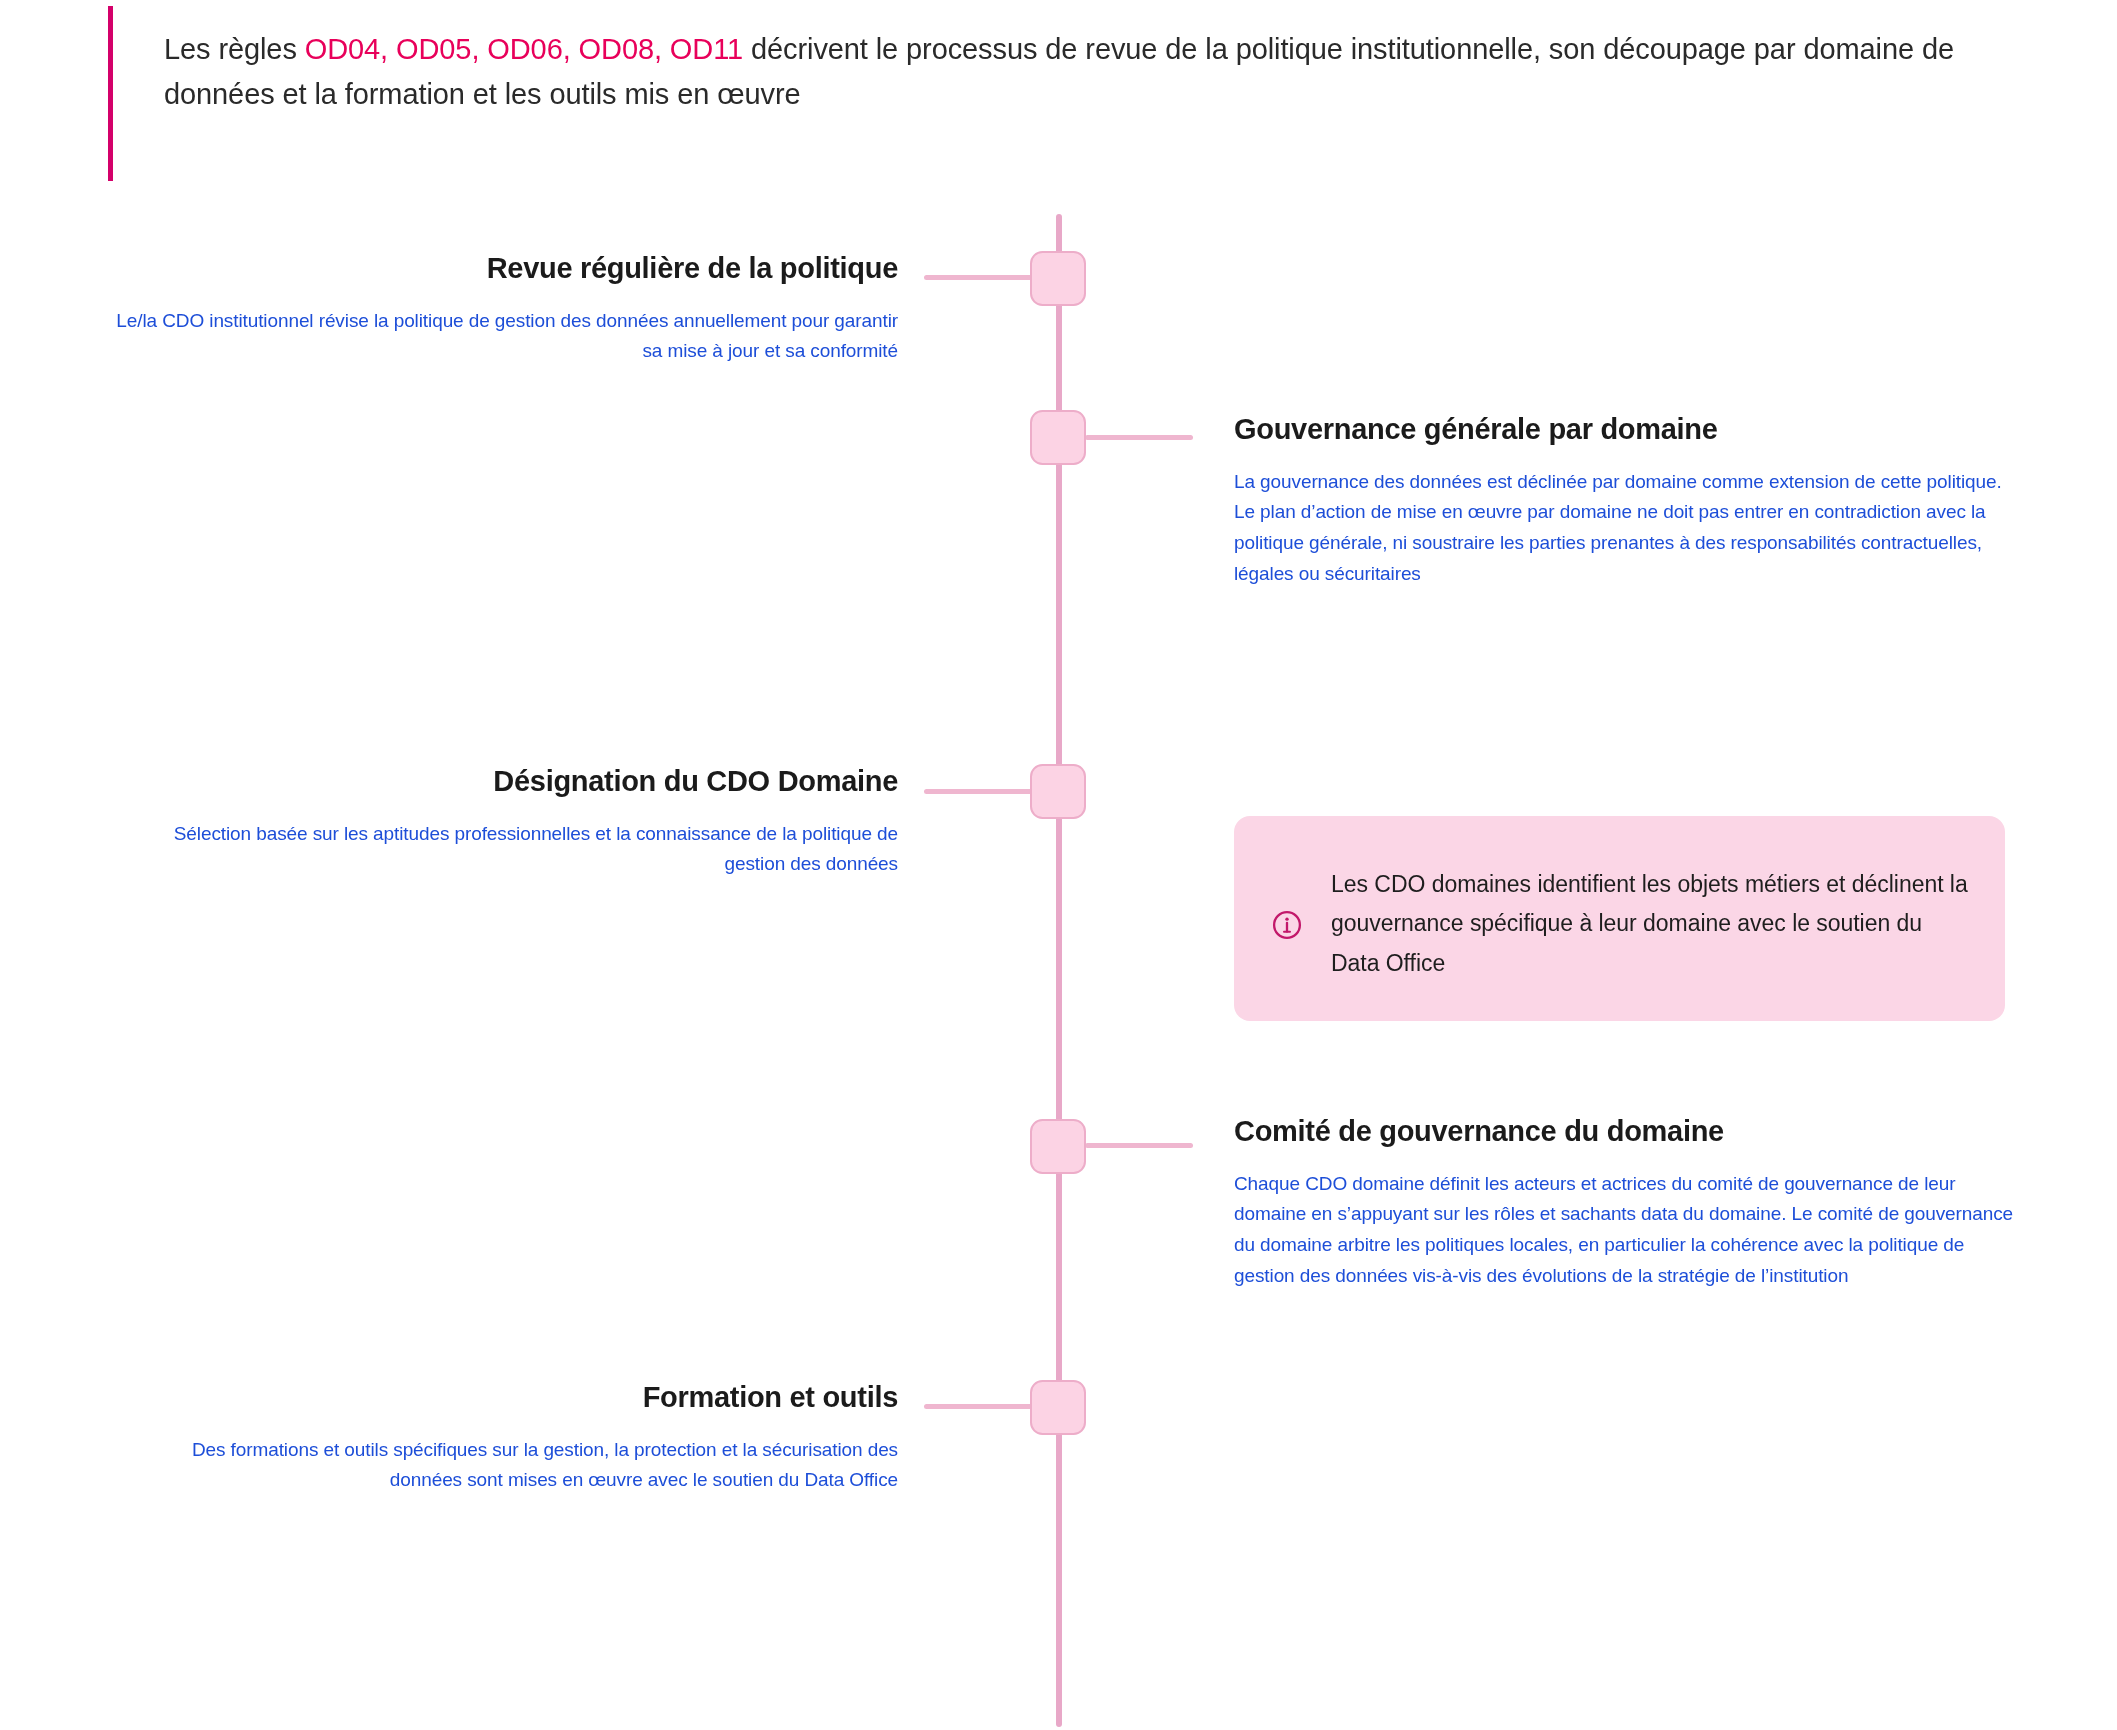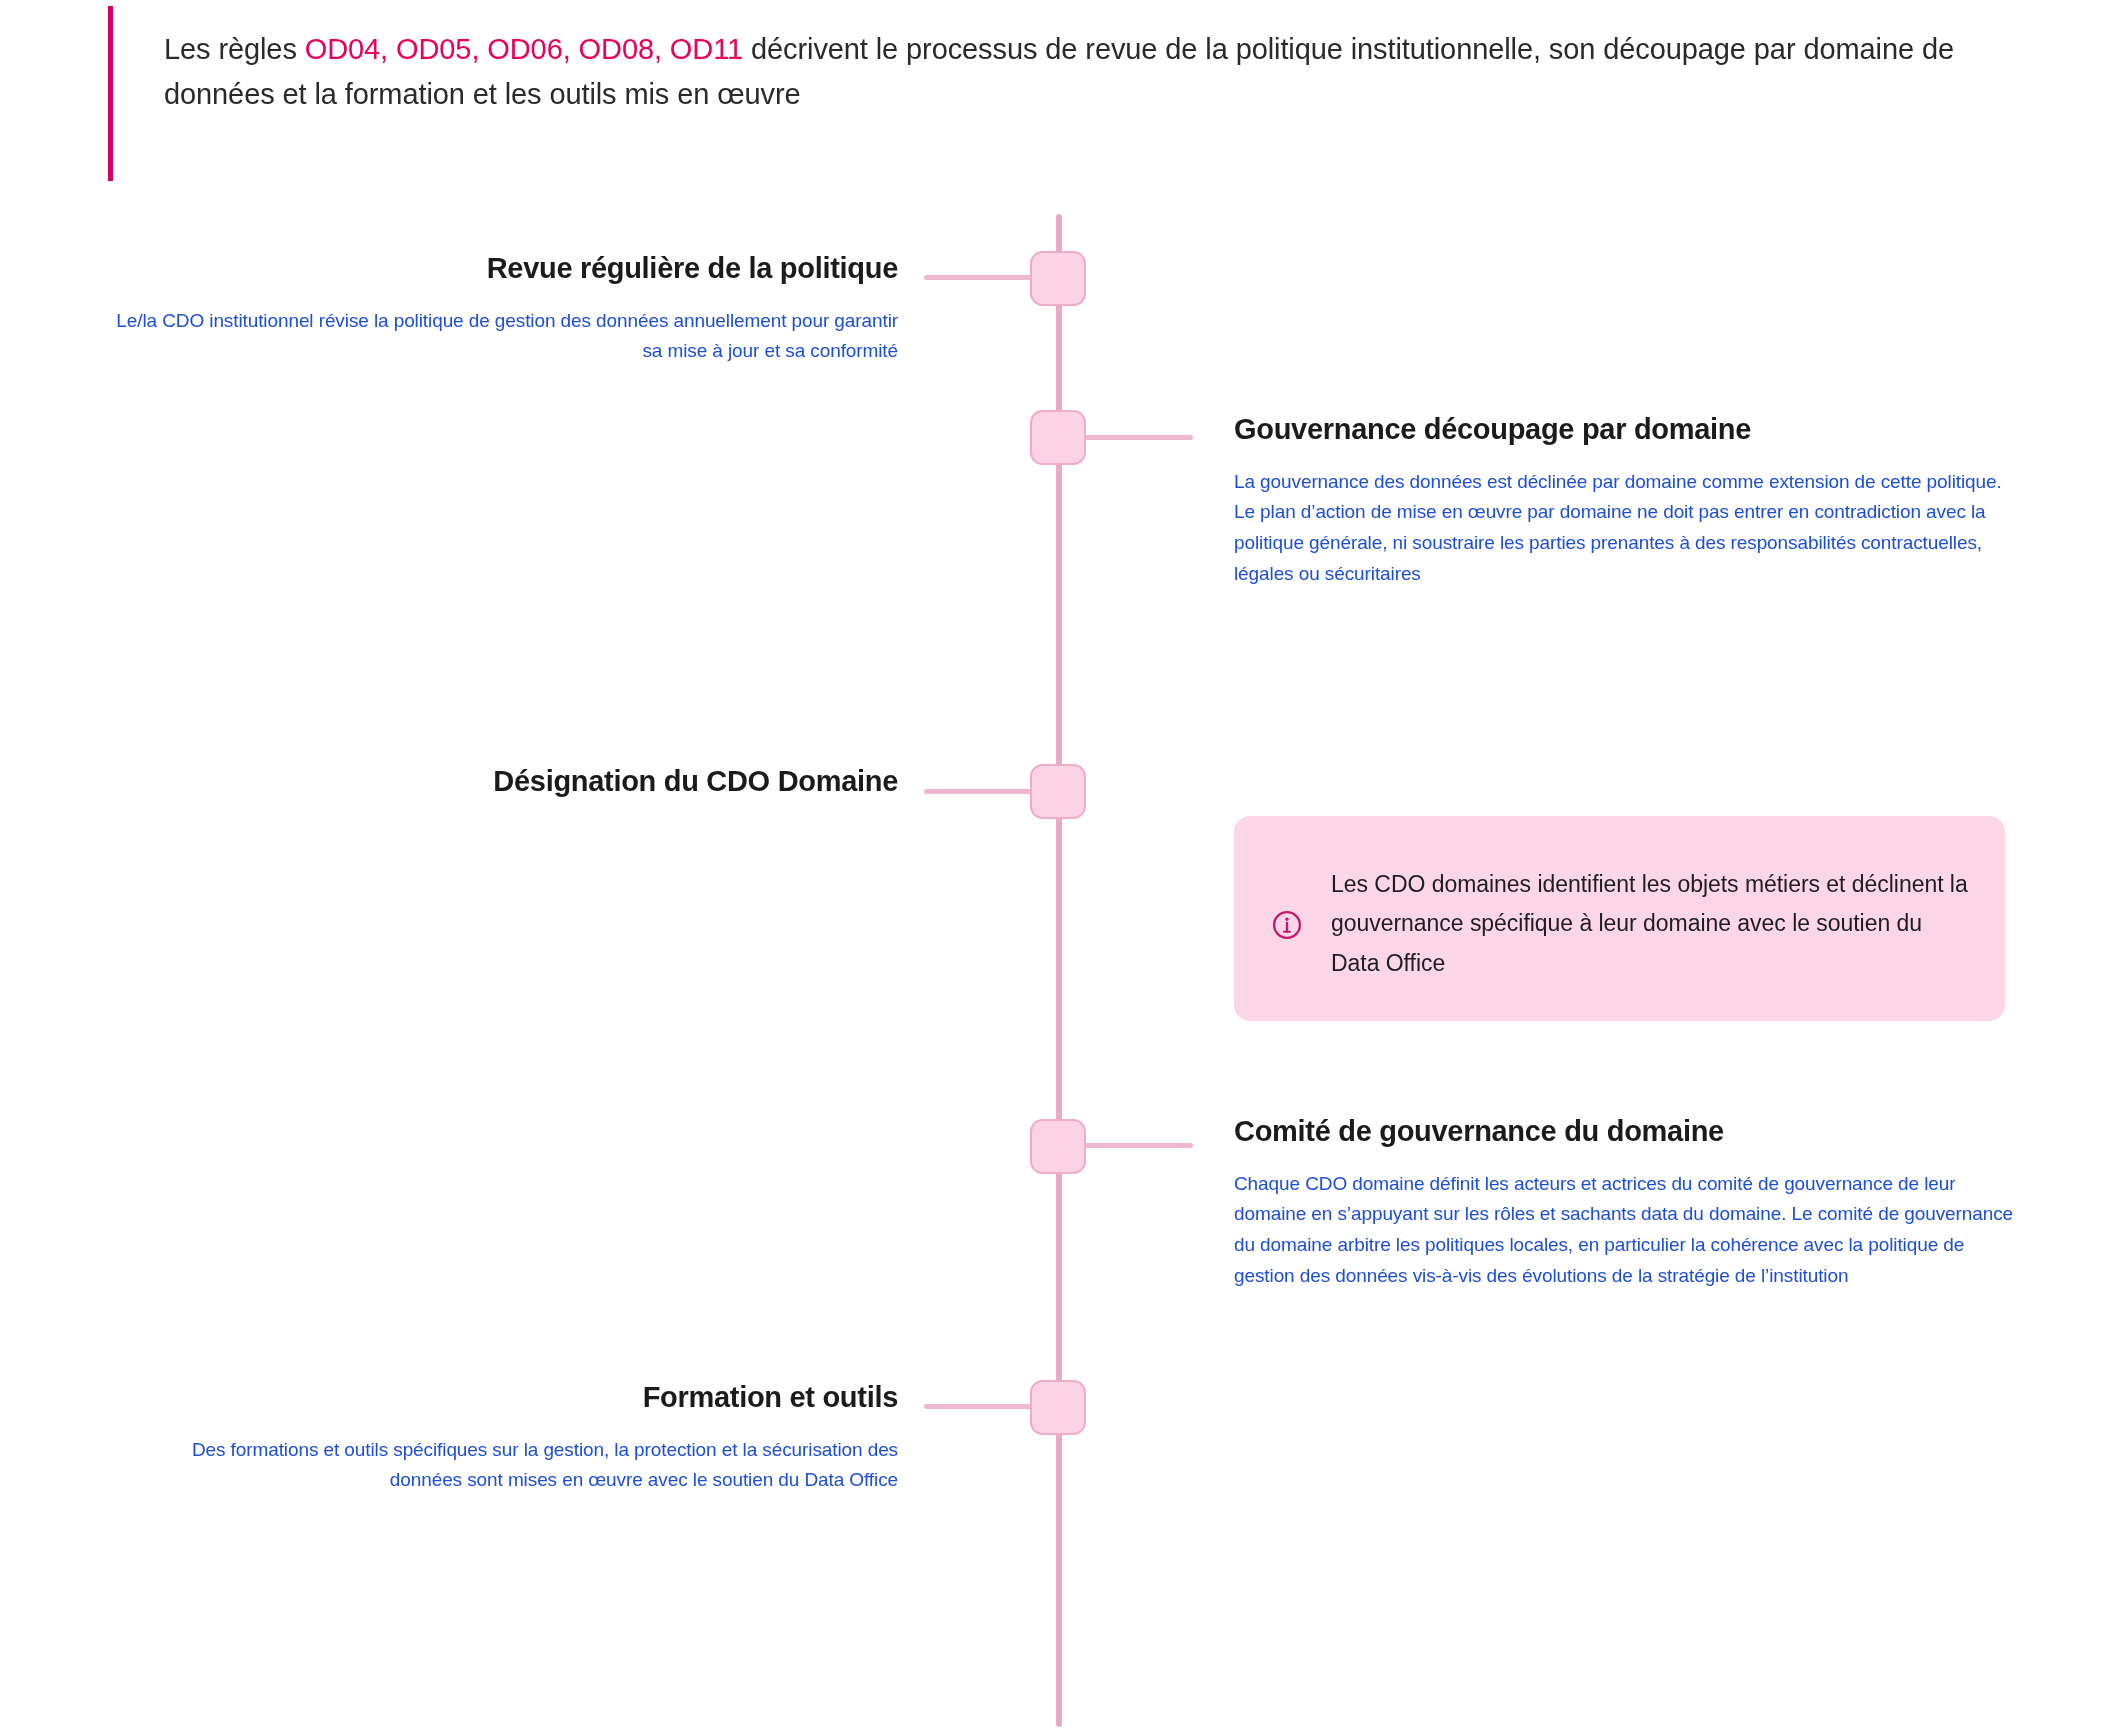--- a/index.html
+++ b/index.html
@@ -171,29 +171,30 @@
   <div class="node n4"></div>
   <div class="node n5"></div>
 
   <div class="col-left li1">
     <div class="item-title">Revue régulière de la politique</div>
     <div class="item-body">Le/la CDO institutionnel révise la politique de gestion des données annuellement pour garantir sa mise à jour et sa conformité</div>
   </div>
 
   <div class="col-left li2">
     <div class="item-title">Désignation du CDO Domaine</div>
+    <div class="item-body">Sélection basée sur les aptitudes professionnelles et la connaissance de la politique de gestion des données</div>
   </div>
 
   <div class="col-left li3">
     <div class="item-title">Formation et outils</div>
     <div class="item-body">Des formations et outils spécifiques sur la gestion, la protection et la sécurisation des données sont mises en œuvre avec le soutien du Data Office</div>
   </div>
 
   <div class="col-right ri1">
-    <div class="item-title">Gouvernance découpage par domaine</div>
+    <div class="item-title">Gouvernance générale par domaine</div>
     <div class="item-body">La gouvernance des données est déclinée par domaine comme extension de cette politique. Le plan d’action de mise en œuvre par domaine ne doit pas entrer en contradiction avec la politique générale, ni soustraire les parties prenantes à des responsabilités contractuelles, légales ou sécuritaires</div>
   </div>
 
   <div class="col-right ri2">
     <div class="item-title">Comité de gouvernance du domaine</div>
     <div class="item-body">Chaque CDO domaine définit les acteurs et actrices du comité de gouvernance de leur domaine en s’appuyant sur les rôles et sachants data du domaine. Le comité de gouvernance du domaine arbitre les politiques locales, en particulier la cohérence avec la politique de gestion des données vis-à-vis des évolutions de la stratégie de l’institution</div>
   </div>
 
   <div class="info-box">
     <span class="info-icon">

